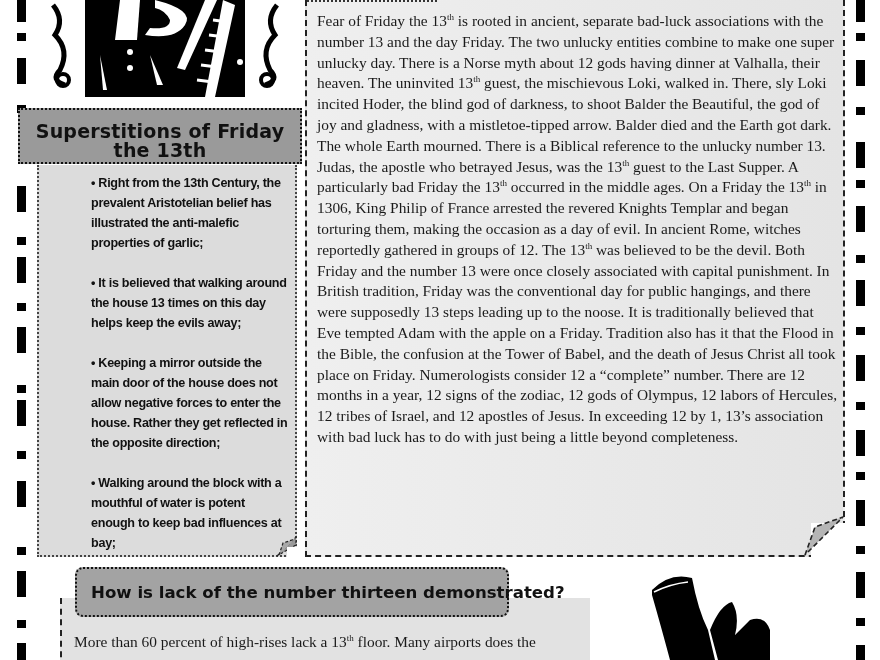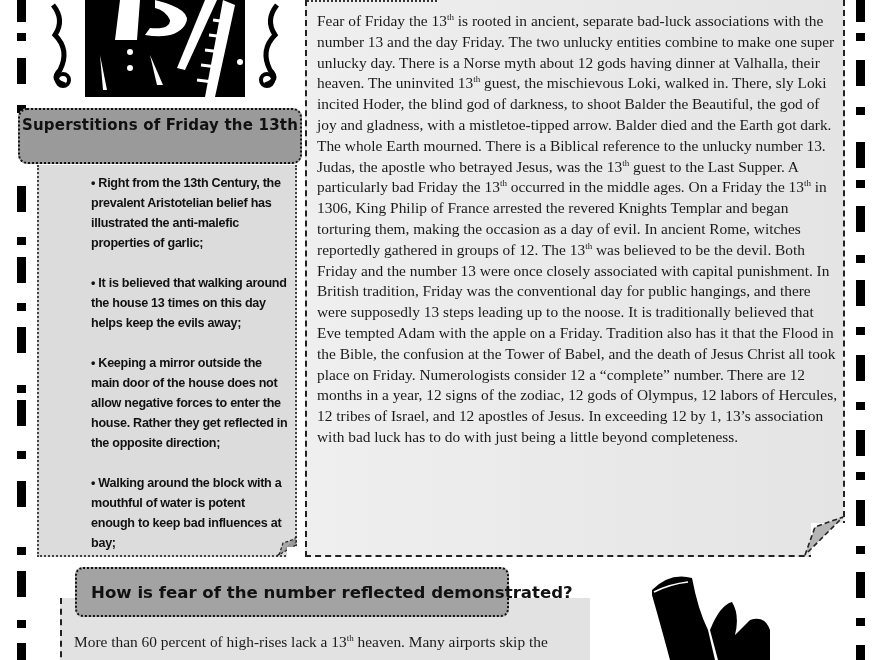--- a/index.html
+++ b/index.html
@@ -9,22 +9,22 @@
   .side-border { position:absolute; top:0; width:10px; height:660px; }
   .side-border span { position:absolute; left:0; background:#000; }
   .side-border .long { width:9px; height:26px; }
   .side-border .short { width:9px; height:8px; }
 
   
   .illustration { position:absolute; left:45px; top:0; width:240px; height:100px; }
 
   
   .sup-title { position:absolute; left:18px; top:108px; width:284px; height:56px; background:#9a9a9a;
-    border:2px dotted #111; border-radius:9px; box-sizing:border-box; text-align:center;
-    font-family:"DejaVu Sans", sans-serif; font-weight:bold; font-size:15px; line-height:19px; color:#111; padding-top:6px; letter-spacing:0.2px;}
+    border:2px dotted #111; border-radius:0; box-sizing:border-box; text-align:center;
+    font-family:"DejaVu Sans", sans-serif; font-weight:bold; font-size:19px; line-height:19px; color:#111; padding-top:12px; letter-spacing:0.2px;}
 
   .sup-box { position:absolute; left:37px; top:165px; width:260px; height:392px; background:#dcdcdc;
     border:2px dotted #444; border-top:none; box-sizing:border-box;padding-left:42px; }
   .sup-box ul { list-style:none; margin:0; padding:8px 10px 0 10px; }
   .sup-box li { font-family:"Liberation Sans", sans-serif; font-weight:bold; font-size:13.4px; line-height:20px; color:#111; margin-bottom:20px; letter-spacing:-0.3px; transform:scaleX(0.94); transform-origin:left; width:108%; }
 
   
   .main-box { position:absolute; left:305px; top:0; width:540px; height:557px; background:linear-gradient(90deg,#efefef,#e4e4e4);
     border-left:2px dashed #222; border-right:2px dashed #222; border-bottom:2px dashed #222; box-sizing:border-box; }
   .main-box .topline { position:absolute; left:0; top:0; width:130px; border-top:2px dotted #333; }
@@ -131,23 +131,23 @@
 <div class="main-box">
   <div class="topline"></div>
   <p><span>Fear of Friday the 13</span><sup>th</sup><span> is rooted in ancient, separate bad-luck associations with the number 13 and the day Friday. The two unlucky entities combine to make one super unlucky day. There is a Norse myth about 12 gods having dinner at Valhalla, their heaven. The uninvited 13</span><sup>th</sup><span> guest, the mischievous Loki, walked in. There, sly Loki incited Hoder, the blind god of darkness, to shoot Balder the Beautiful, the god of joy and gladness, with a mistletoe-tipped arrow. Balder died and the Earth got dark. The whole Earth mourned. There is a Biblical reference to the unlucky number 13. Judas, the apostle who betrayed Jesus, was the 13</span><sup>th</sup><span> guest to the Last Supper. A particularly bad Friday the 13</span><sup>th</sup><span> occurred in the middle ages. On a Friday the 13</span><sup>th</sup><span> in 1306, King Philip of France arrested the revered Knights Templar and began torturing them, making the occasion as a day of evil. In ancient Rome, witches reportedly gathered in groups of 12. The 13</span><sup>th</sup><span> was believed to be the devil. Both Friday and the number 13 were once closely associated with capital punishment. In British tradition, Friday was the conventional day for public hangings, and there were supposedly 13 steps leading up to the noose. It is traditionally believed that Eve tempted Adam with the apple on a Friday. Tradition also has it that the Flood in the Bible, the confusion at the Tower of Babel, and the death of Jesus Christ all took place on Friday. Numerologists consider 12 a “complete” number. There are 12 months in a year, 12 signs of the zodiac, 12 gods of Olympus, 12 labors of Hercules, 12 tribes of Israel, and 12 apostles of Jesus. In exceeding 12 by 1, 13’s association with bad luck has to do with just being a little beyond completeness.</span></p>
   <svg style="position:absolute;right:-2px;bottom:-2px" width="42" height="42" viewBox="0 0 42 42">
     <rect x="8" y="8" width="36" height="36" fill="#fff"></rect>
     <path d="M2 40 L12 12 L40 2 Z" fill="#b5b5b5" stroke="#222" stroke-width="1.6" stroke-dasharray="5 3"></path>
   </svg>
 </div>
 
 <div class="bottom-box">
-  <p><span>More than 60 percent of high-rises lack a 13</span><sup>th</sup><span> heaven. Many airports skip the</span></p>
+  <p><span>More than 60 percent of high-rises lack a 13</span><sup>th</sup><span> floor. Many airports does the</span></p>
 </div>
 <div class="how-title">
-  <span>How is fear of the number reflected demonstrated?</span>
+  <span>How is lack of the number thirteen demonstrated?</span>
 </div>
 
 <svg class="shoe" viewBox="0 0 130 90">
   <path d="M12 20 Q30 2 52 8 Q58 40 68 60 L75 90 L30 90 Q22 60 12 25 Z" fill="#000"></path>
   <path d="M14 22 Q30 14 48 12" stroke="#fff" stroke-width="1.5" fill="none"></path>
   <path d="M70 60 Q80 35 92 32 Q100 45 95 65 L110 50 Q125 45 130 60 L130 90 L78 90 Z" fill="#000"></path>
 </svg>
 
 </body></html>

